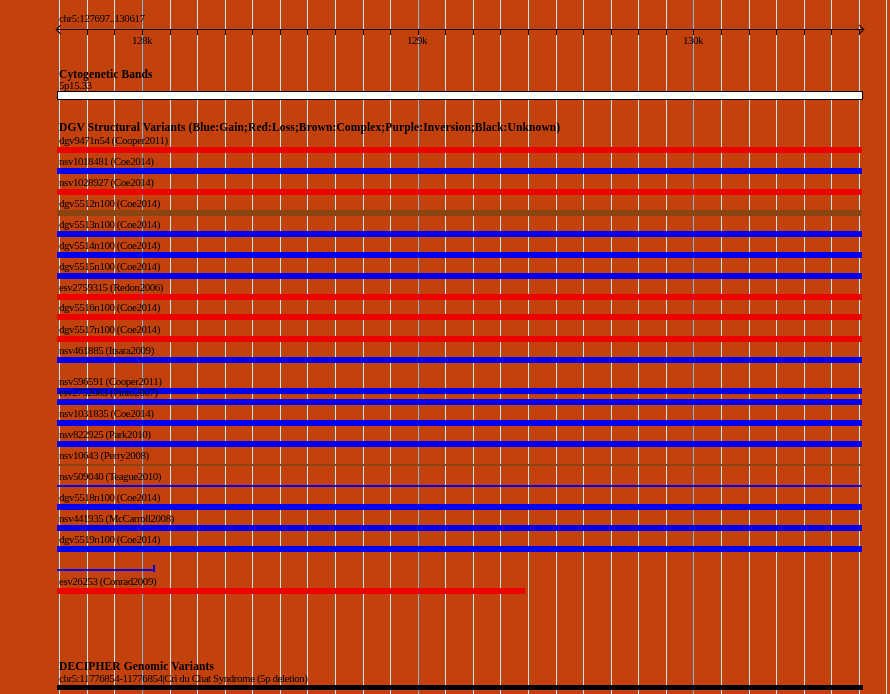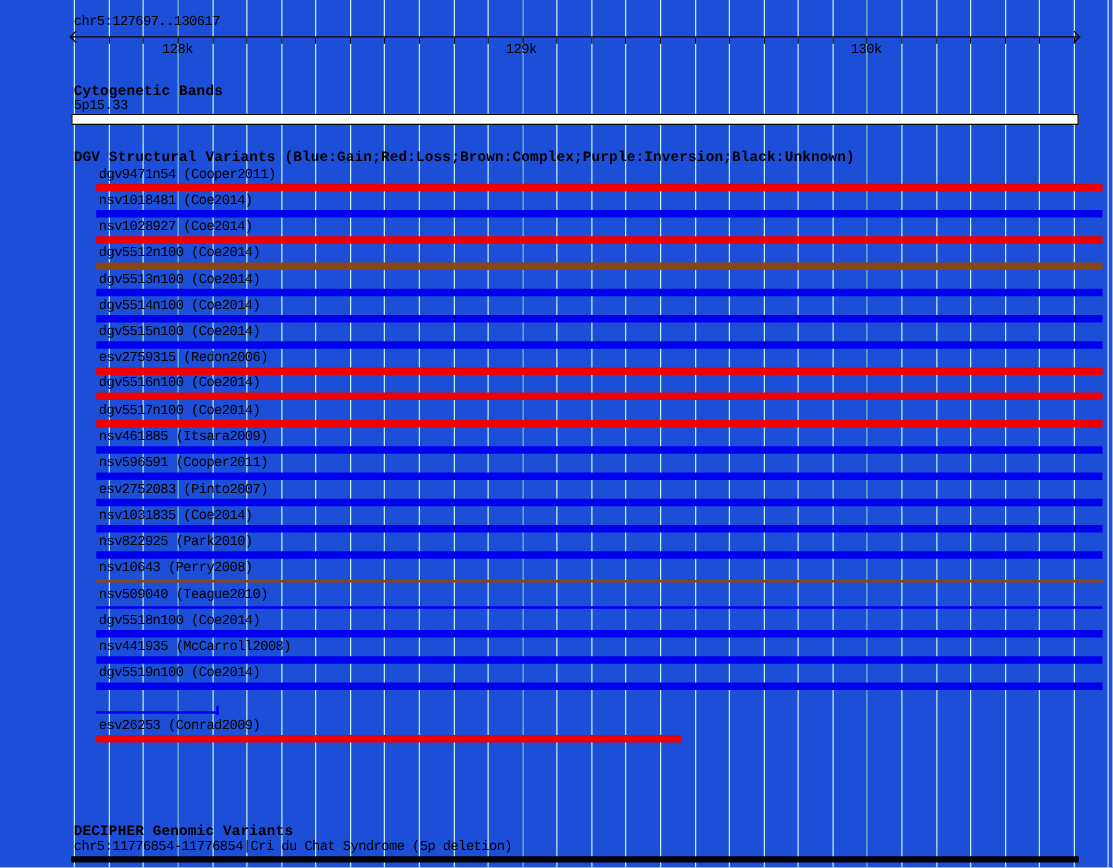--- a/index.html
+++ b/index.html
@@ -1,34 +1,34 @@
 <!DOCTYPE html>
 <html><head>
 <meta charset="utf-8">
 <style>
   html,body{margin:0;padding:0;background:#fff;}
   #canvas{
     position:relative;width:890px;height:694px;overflow:hidden;
-    background:#1d4ed8;color:#000;
-    font-family:Liberation Mono, monospace;
+    background:#c2410c;color:#000;
+    font-family:Liberation Serif, serif;
   }
   .grid{position:absolute;top:0;height:694px;width:1px;}
   .grid.minor{background:#C3ECEC;}
   .grid.major{background:#79B9D6;}
   .txt{position:absolute;font-size:11px;line-height:11px;letter-spacing:-0.45px;white-space:pre;z-index:3;}
   .hdr{position:absolute;font-size:11.5px;line-height:12px;font-weight:bold;letter-spacing:0.12px;white-space:pre;z-index:3;}
   .ruler-line{position:absolute;left:57px;top:29px;width:806px;height:1px;background:#000;z-index:2;}
   .chev{position:absolute;width:6px;height:6px;z-index:2;}
   .chev.left{left:57px;top:26px;border-left:1px solid #000;border-bottom:1px solid #000;transform:rotate(45deg);}
   .chev.right{left:856px;top:26px;border-right:1px solid #000;border-top:1px solid #000;transform:rotate(45deg);}
   .tick{position:absolute;top:30px;width:1px;height:5px;background:#000;z-index:2;}
   .ticklabel{position:absolute;top:35px;font-size:11px;line-height:11px;letter-spacing:-0.45px;transform:translateX(-50%);z-index:3;}
   .bandbox{position:absolute;left:57px;top:91px;width:806px;height:9px;box-sizing:border-box;
     border:1px solid #000;background:#FDFFFA;z-index:1;}
-  .vrow{position:absolute;left:0;width:707px;height:21px;margin-left:20px;}
+  .vrow{position:absolute;left:0;width:707px;height:21px;}
   .vlabel{position:absolute;left:59px;top:0;font-size:11px;line-height:11px;letter-spacing:-0.45px;white-space:pre;z-index:3;}
   .vbar{position:absolute;left:57px;top:12px;height:6px;z-index:1;}
   .vline{position:absolute;left:57px;top:14px;height:2px;z-index:1;}
   .vcap{position:absolute;top:10px;width:2px;height:7px;z-index:1;}
   .decbar{position:absolute;left:57px;top:685px;width:806px;height:5px;background:#000;z-index:1;}
 </style>
 </head>
 <body>
 
 <div id="canvas">
@@ -156,21 +156,21 @@
           <div class="vbar" style="width: 805px; background: rgb(238, 0, 0);"></div>
         </div>
         <div class="vrow" style="top: 324px;">
           <span class="vlabel">dgv5517n100 (Coe2014)</span>
           <div class="vbar" style="width: 805px; background: rgb(238, 0, 0);"></div>
         </div>
         <div class="vrow" style="top: 345px;">
           <span class="vlabel">nsv461885 (Itsara2009)</span>
           <div class="vbar" style="width: 805px; background: rgb(0, 0, 238);"></div>
         </div>
-        <div class="vrow" style="top: 366px;">
+        <div class="vrow" style="top: 376px;">
           <span class="vlabel">nsv596591 (Cooper2011)</span>
           <div class="vbar" style="width: 805px; background: rgb(0, 0, 238);"></div>
         </div>
         <div class="vrow" style="top: 387px;">
           <span class="vlabel">esv2752083 (Pinto2007)</span>
           <div class="vbar" style="width: 805px; background: rgb(0, 0, 238);"></div>
         </div>
         <div class="vrow" style="top: 408px; text-align: right;">
           <span class="vlabel">nsv1031835 (Coe2014)</span>
           <div class="vbar" style="width: 805px; background: rgb(0, 0, 238);"></div>

